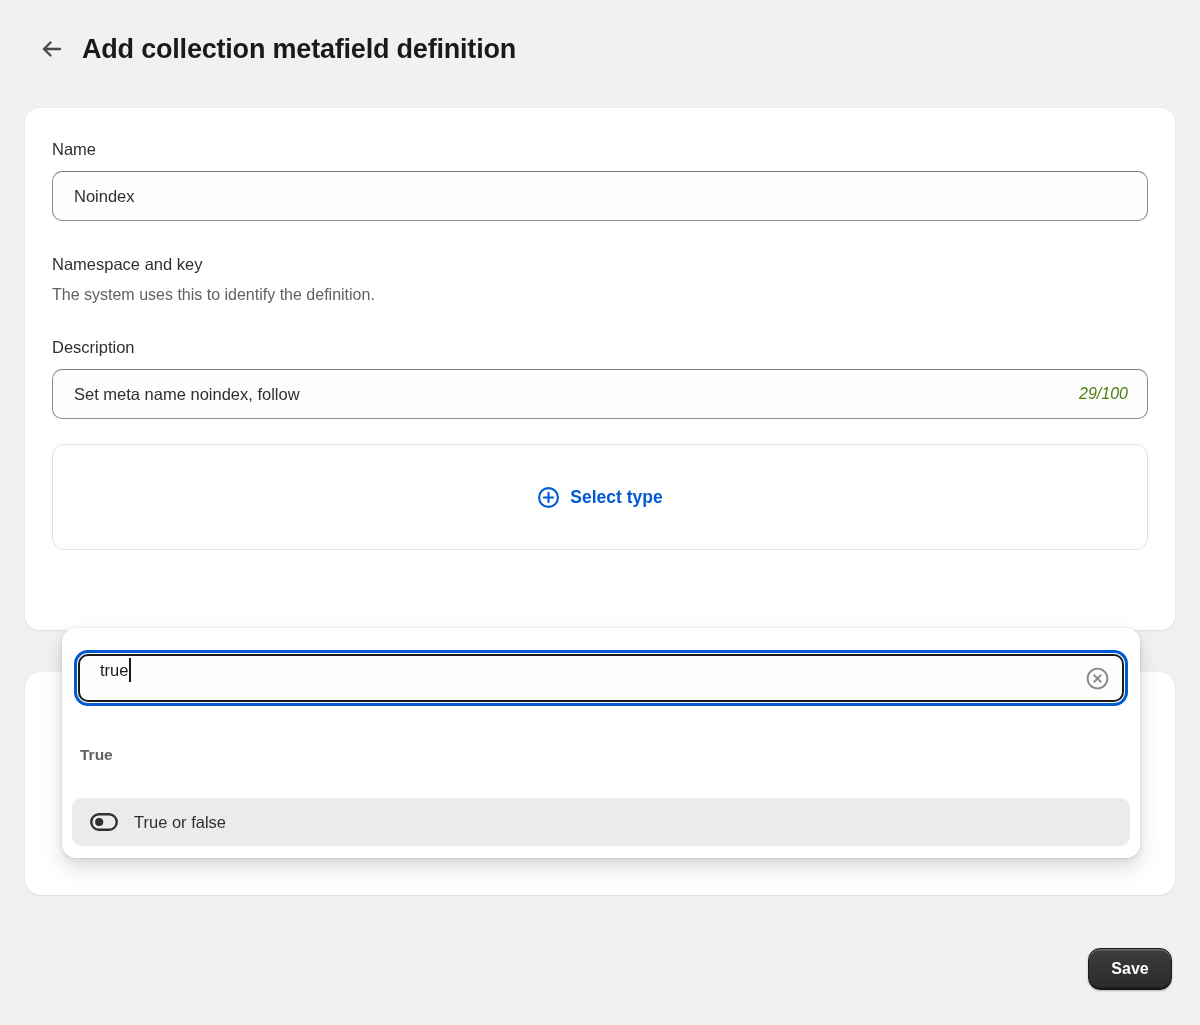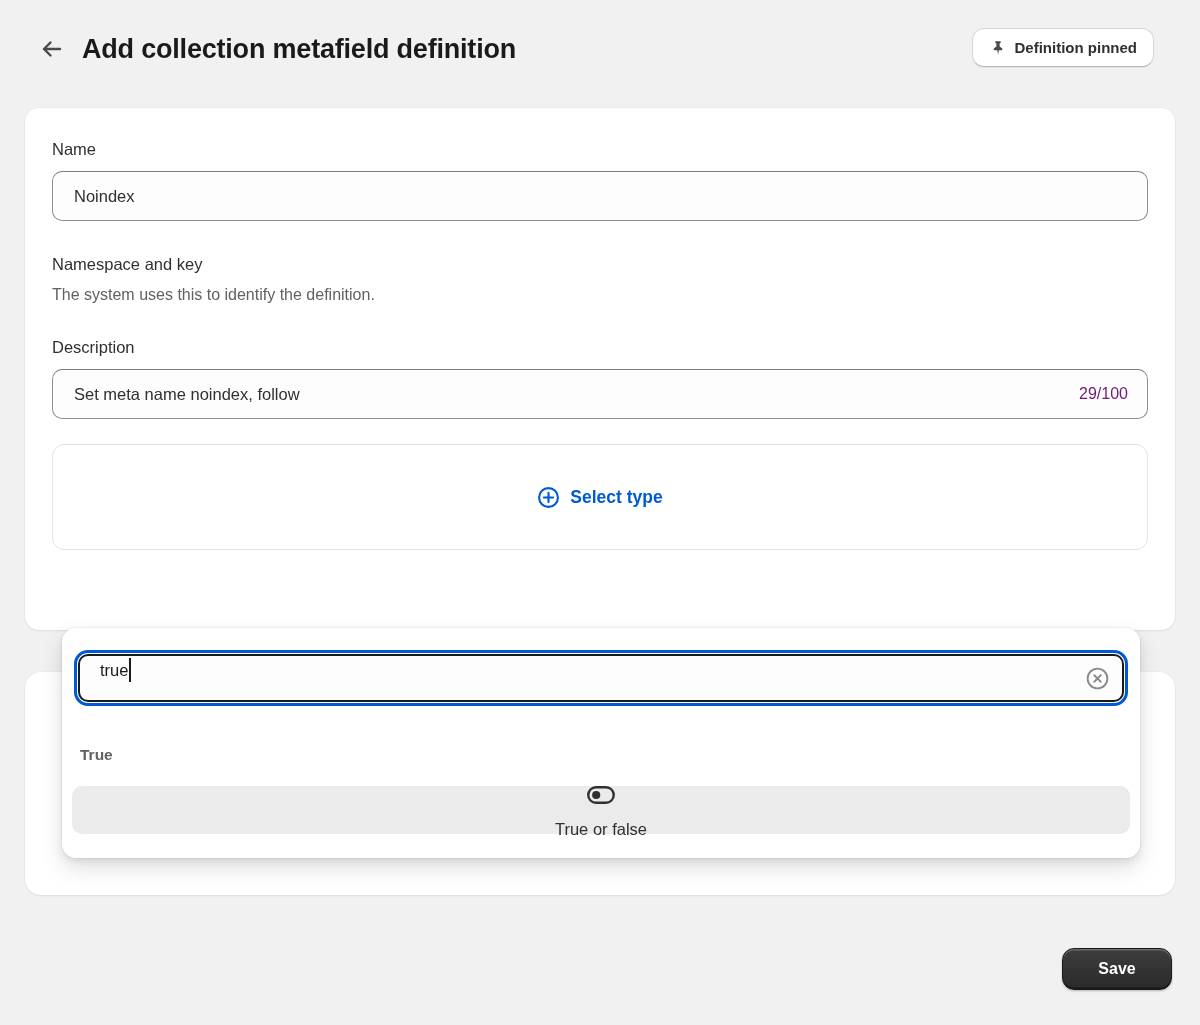--- a/index.html
+++ b/index.html
@@ -19,21 +19,21 @@
   .card { position:absolute; left:25px; top:108px; width:1150px; height:522px; background:#ffffff; border-radius:14px;
     box-shadow:0 1px 2px rgba(26,26,26,.08), 0 0 0 1px rgba(0,0,0,.02); }
   .card-inner { padding:32px 27px 0; }
   .field-label { display:block; font-size:16.5px; color:#303030; margin-bottom:12px; }
   .text-input { width:100%; height:50px; border:1px solid #8d8d8d; border-top-color:#7c7c7c; border-radius:10px;
     background:#fdfdfd; font-family:inherit; font-size:16.5px; color:#303030; padding:0 21px; outline:none; }
   .mt-block { margin-top:34px; }
   .help-text { margin-top:12px; font-size:16px; color:#616161; }
   .desc-wrap { position:relative; }
   .desc-wrap .text-input { padding-right:110px; }
-  .char-counter { position:absolute; right:20px; top:50%; transform:translateY(-50%); font-size:16px; color:#701a75; }
+  .char-counter { position:absolute; right:20px; top:50%; transform:translateY(-50%); font-size:16px; color:#4d7c0f;font-style:italic; }
 
   .select-type-box { margin-top:25px; height:106px; border:1px solid #e3e3e3; border-radius:12px; background:#fff;
     display:flex; align-items:center; justify-content:center; }
   .select-type-btn { display:flex; align-items:center; gap:10px; background:transparent; border:none; cursor:pointer;
     color:#005bd3; font-family:inherit; font-size:17.5px; font-weight:600; }
 
   
   .card-secondary { position:absolute; left:25px; top:672px; width:1150px; height:223px; background:#ffffff; border-radius:16px;
     box-shadow:0 1px 2px rgba(26,26,26,.07), 0 0 0 1px rgba(0,0,0,.02); z-index:1; }
 
@@ -41,50 +41,44 @@
   .dropdown { position:absolute; left:62px; top:628px; width:1078px; height:230px; background:#ffffff; border-radius:14px;
     box-shadow:0 10px 22px rgba(0,0,0,.13), 0 3px 7px rgba(0,0,0,.08), 0 0 0 1px rgba(0,0,0,.04); z-index:5; }
   .search-wrap { position:relative; margin:26px 16px 0; }
   .search-input { height:48px; background:#fdfdfd; border:2px solid #1a1a1a; border-radius:10px;
     outline:3px solid #005bd3; outline-offset:1px; display:flex; align-items:center; padding:0 56px 16px 20px;
     font-size:16.5px; color:#1a1a1a; cursor:text; }
   .caret { display:inline-block; width:2px; height:24px; background:#1a1a1a; margin-left:1px; vertical-align:middle; }
   .clear-btn { position:absolute; right:13px; top:50%; transform:translateY(-50%); width:28px; height:28px;
     border:none; background:transparent; cursor:pointer; display:flex; align-items:center; justify-content:center; }
   .section-label { margin:44px 16px 0; padding-left:2px; font-size:15.5px; font-weight:600; color:#616161; }
-  .option-row { margin:22px 10px 0; height:48px; background:#ebebeb; border-radius:10px;
-    display:flex; align-items:center; gap:16px; padding:0 18px; cursor:pointer;flex-direction:column; }
+  .option-row { margin:34px 10px 0; height:48px; background:#ebebeb; border-radius:10px;
+    display:flex; align-items:center; gap:16px; padding:0 18px; cursor:pointer; }
   .option-label { font-size:16.5px; color:#303030; }
 
   
-  .save-btn { position:absolute; right:28px; top:948px; width:110px; height:42px; border-radius:12px;
+  .save-btn { position:absolute; right:28px; top:948px; width:84px; height:42px; border-radius:12px;
     background:linear-gradient(180deg,#3d3d3d 0%,#2a2a2a 100%); border:1px solid #1a1a1a;
     box-shadow:inset 0 1.5px 0 rgba(255,255,255,.24), inset 0 -1.5px 0 rgba(0,0,0,.45), 0 1px 2px rgba(0,0,0,.25);
     color:#ffffff; font-family:inherit; font-size:16px; font-weight:600; cursor:pointer; }
 
   .icon { flex:0 0 auto; display:block; }
 </style>
 </head>
 <body>
 
 <div class="page">
 
   <div class="header">
     <button class="back-btn">
       <svg class="icon" width="26" height="26" viewBox="0 0 26 26" fill="none">
         <path d="M22 13 H6 M12.5 6.5 L6 13 l6.5 6.5" stroke="#4a4a4a" stroke-width="2.4" stroke-linecap="round" stroke-linejoin="round"></path>
       </svg>
     </button>
     <h1 class="page-title">Add collection metafield definition</h1>
-    <button class="pinned-btn">
-      <svg class="icon" width="18" height="18" viewBox="0 0 20 20">
-        <path d="M7 2.5 h6 v1.8 l-1.2 .7 v3.4 l2.9 2.2 v1.9 H11 l-.9 4.9 -.9 -4.9 H5.3 v-1.9 l2.9 -2.2 V5 L7 4.3 z" fill="#4a4a4a"></path>
-      </svg>
-      <span>Definition pinned</span>
-    </button>
   </div>
 
   <div class="card">
     <div class="card-inner">
 
       <label class="field-label">Name</label>
       <input class="text-input" type="text" value="Noindex" style="">
 
       <label class="field-label mt-block">Namespace and key</label>
       <div class="help-text">The system uses this to identify the definition.</div>

